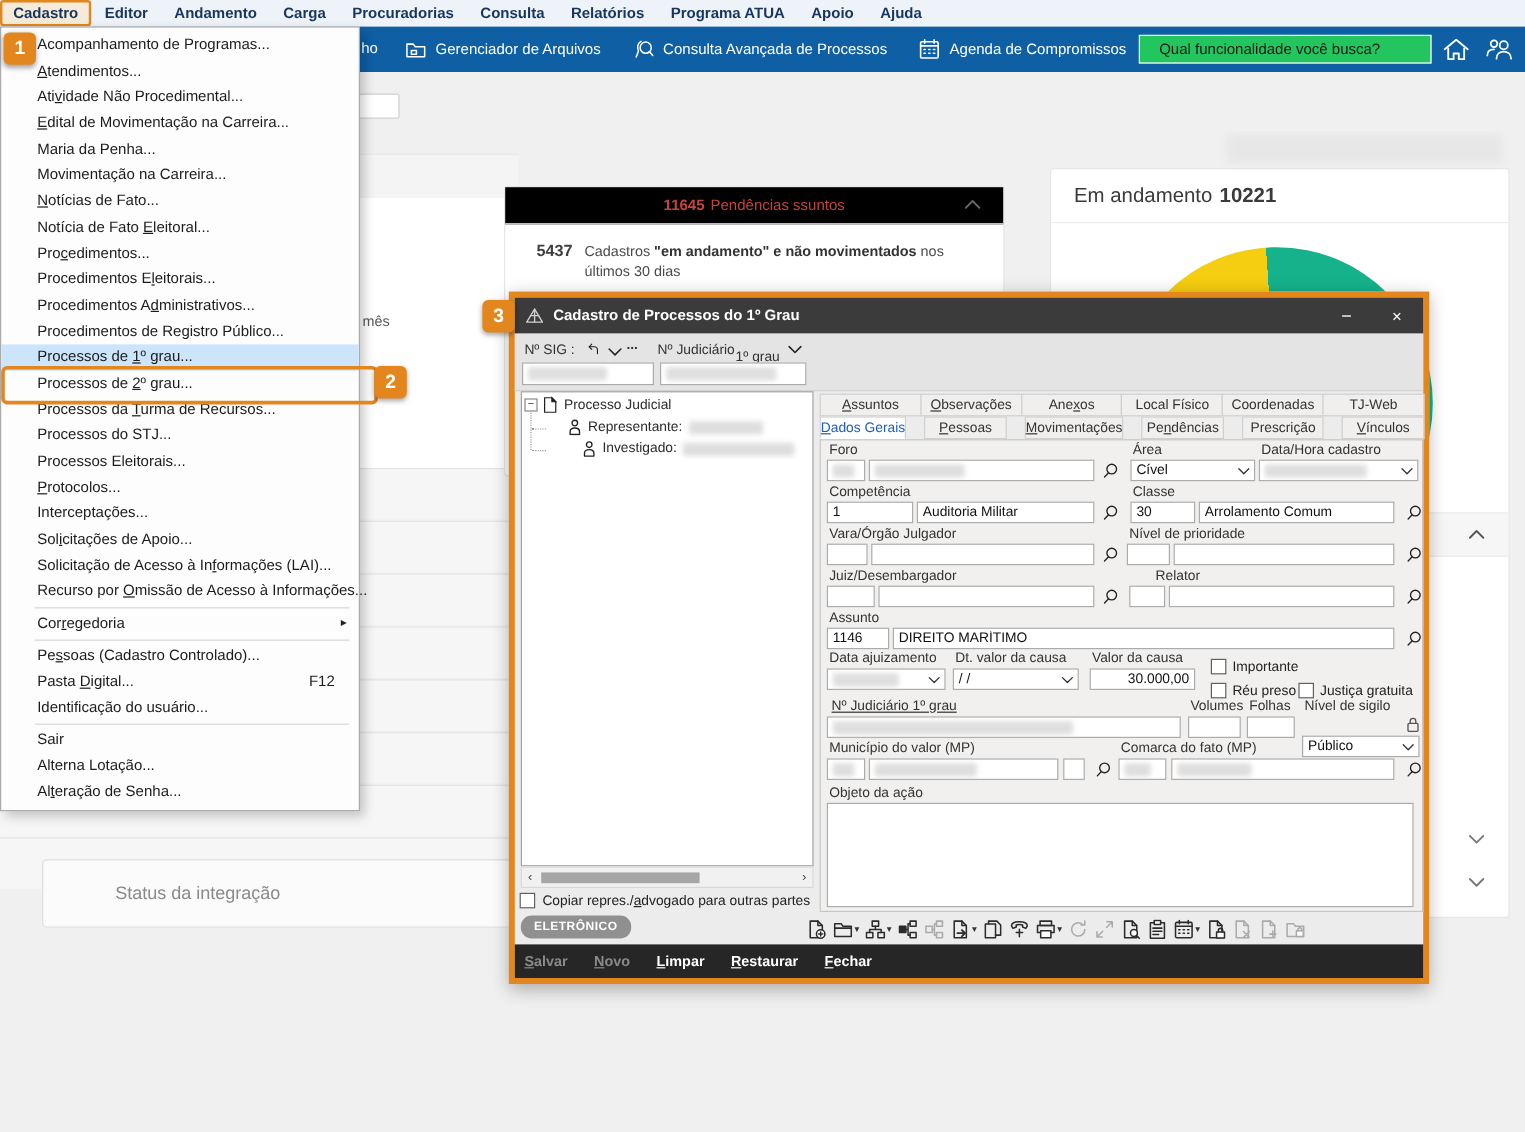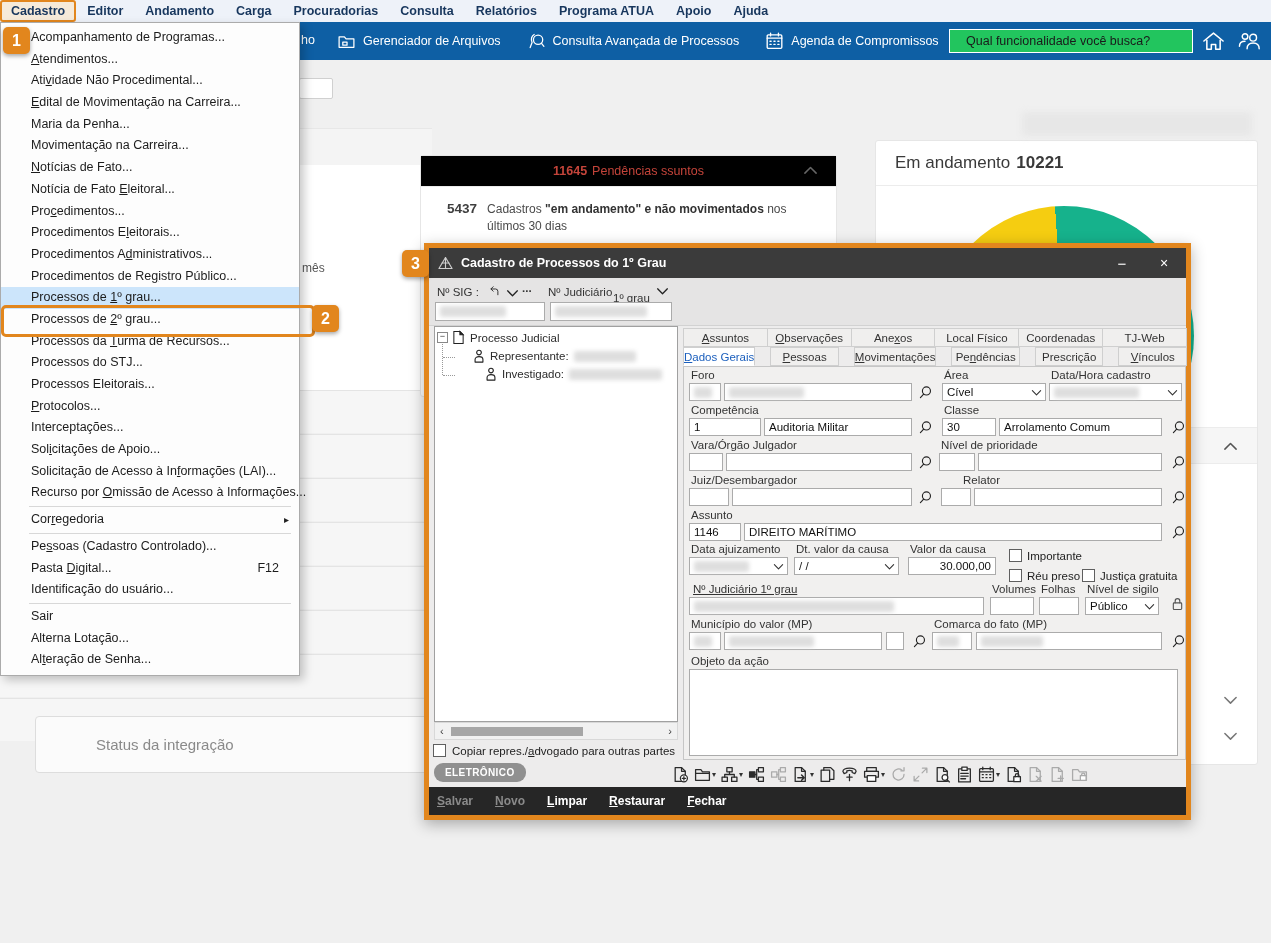--- a/index.html
+++ b/index.html
@@ -628,21 +628,21 @@
 
       <span class="f-lbl" style="left:9px;top:216px;text-decoration:underline;">Nº Judiciário 1º grau</span>
       <div class="inp" style="left:5px;top:230px;width:295px;height:18px;">
             <span class="redact" style="width:200px;"></span>
           </div>
       <span class="f-lbl" style="left:308px;top:216px;">Volumes</span>
       <div class="inp" style="left:306px;top:230px;width:44px;height:18px;"></div>
       <span class="f-lbl" style="left:357px;top:216px;">Folhas</span>
       <div class="inp" style="left:355px;top:230px;width:40px;height:18px;"></div>
       <span class="f-lbl" style="left:403px;top:216px;">Nível de sigilo</span>
-      <div class="sel" style="left:401px;top:230px;width:74px;">
+      <div class="sel" style="left:401px;top:246px;width:98px;">
             <span>Público</span>
             <span class="chev">
               <svg viewBox="0 0 12 9" fill="none" stroke="currentColor" stroke-width="1.2" stroke-linecap="round" stroke-linejoin="round">
                 <path d="M1.5 2.5 L6 7 L10.5 2.5"></path>
               </svg>
             </span>
           </div>
       <span class="lock-ic" style="left:487px;top:229px;">
             <svg viewBox="0 0 14 15" fill="none" stroke="currentColor" stroke-width="1.2" stroke-linecap="round" stroke-linejoin="round">
               <rect x="2.5" y="6.8" width="9" height="7.2" rx="1"></rect>

